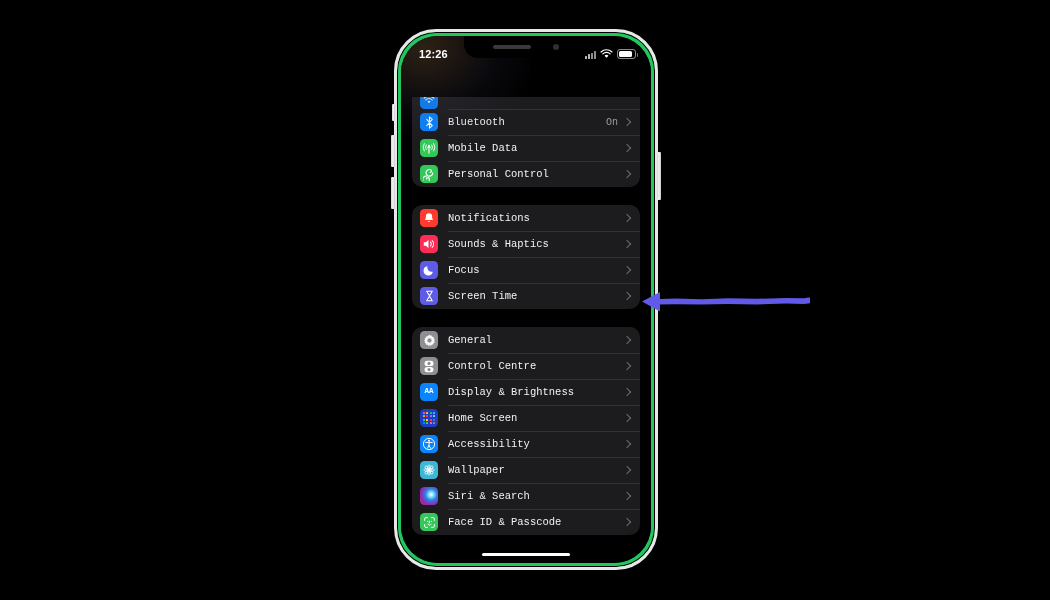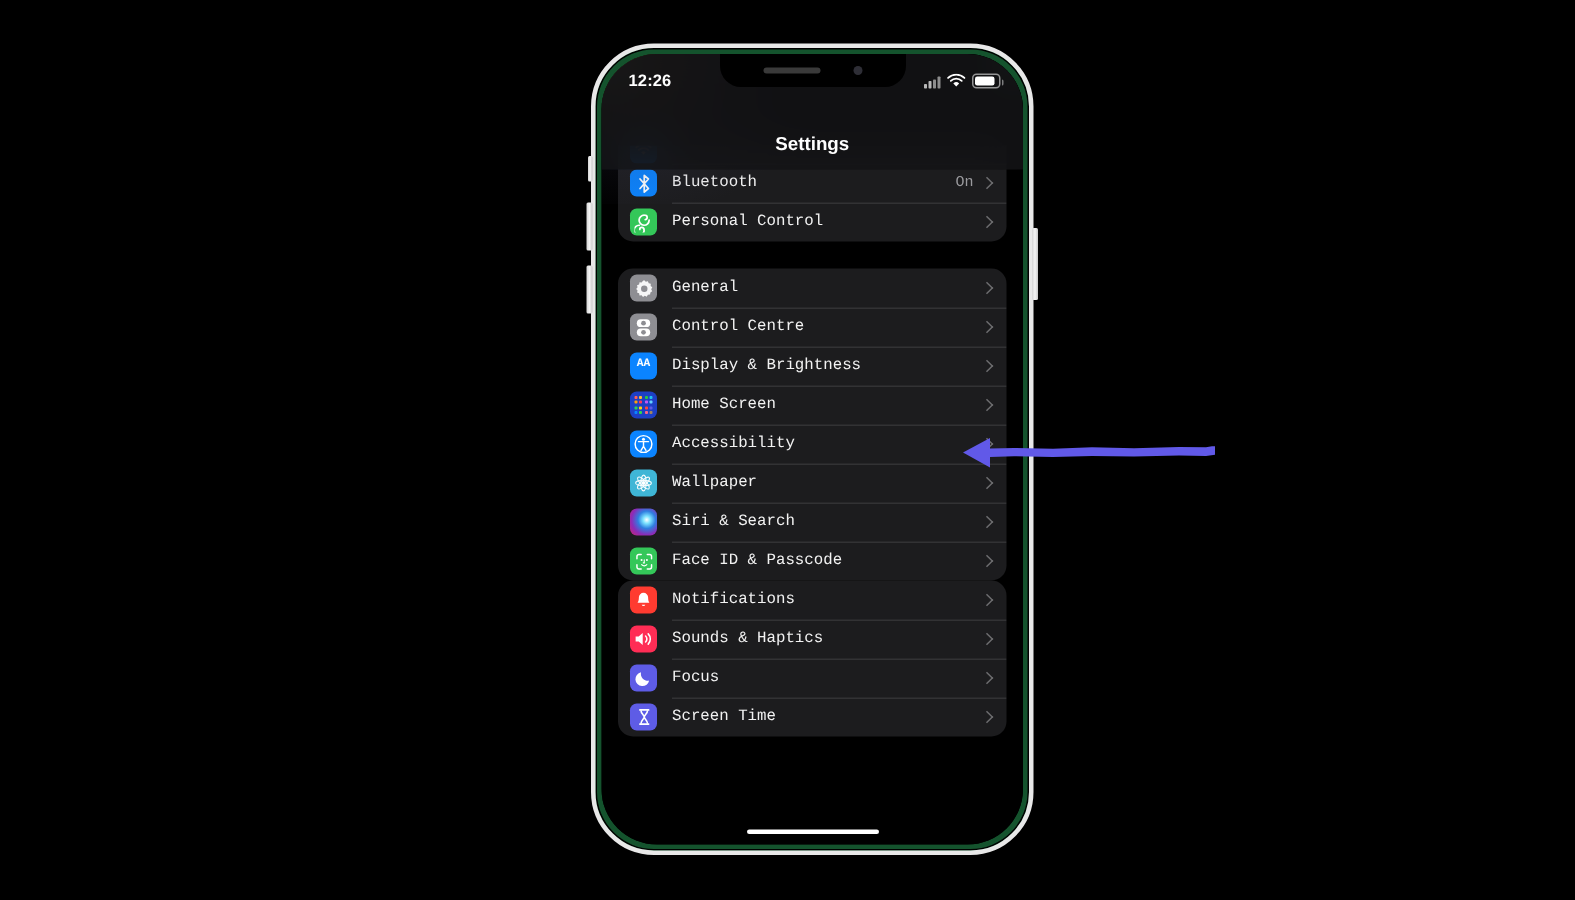--- a/index.html
+++ b/index.html
@@ -17,24 +17,24 @@
     width: 1050px;
     height: 600px;
     background: #000000;
   }
 
   
   .phone-frame {
     position: absolute;
     left: 394px;
     top: 29px;
-    width: 295px;
+    width: 264px;
     height: 541px;
     border-radius: 42px;
-    background: #14532d;
+    background: #22c55e;
     border: 3px solid #e8e8e8;
     box-shadow: 0 0 0 1px #000 inset;
   }
   .phone-inner-bezel {
     position: absolute;
     left: 4px;
     top: 4px;
     right: 4px;
     bottom: 4px;
     border-radius: 37px;
@@ -312,23 +312,20 @@
               <path d="M8 10.6 L5.6 8.0 A3.5 3.5 0 0 1 10.4 8.0 Z" fill="#ffffff"></path>
               <path d="M3.5 5.9 A6.4 6.4 0 0 1 12.5 5.9" stroke="#ffffff" stroke-width="1.5" fill="none" stroke-linecap="round"></path>
               <path d="M1.3 3.5 A9.6 9.6 0 0 1 14.7 3.5" stroke="#ffffff" stroke-width="1.5" fill="none" stroke-linecap="round"></path>
             </svg>
             <div class="batt">
               <div class="batt-fill"></div>
             </div>
           </div>
         </div>
 
-        <div class="nav-header">
-          <div class="nav-title">Settings</div>
-        </div>
 
         <div class="list-scroll">
             <div class="group clipped-top">
               <div class="row" style="height: 12px; overflow: hidden; align-items: flex-end;">
                 <div class="row-icon ic-wifi">
                   <svg width="12" height="10" viewBox="0 0 16 12">
                     <path d="M8 10.2 L6.0 8.0 A3 3 0 0 1 10.0 8.0 Z" fill="#fff"></path>
                     <path d="M3.8 5.9A6.2 6.2 0 0 1 12.2 5.9" stroke="#fff" stroke-width="1.5" fill="none" stroke-linecap="round"></path>
                     <path d="M1.6 3.6A9.3 9.3 0 0 1 14.4 3.6" stroke="#fff" stroke-width="1.5" fill="none" stroke-linecap="round"></path>
                   </svg>
@@ -339,27 +336,80 @@
                 <div class="row-icon ic-bluetooth">
                   <svg width="11" height="13" viewBox="0 0 10 14">
                     <path d="M2 3.6 L8 10.4 L5 13 V1 L8 3.6 L2 10.4" stroke="#fff" stroke-width="1.25" fill="none" stroke-linejoin="round" stroke-linecap="round"></path>
                   </svg>
                 </div>
                 <div class="row-label">Bluetooth</div>
                 <div class="row-value">On</div>
                 <div class="chev"></div>
               </div>
               <div class="row">
+                <div class="row-icon ic-cellular">
+                  <svg width="14" height="13" viewBox="0 0 16 14">
+                    <path d="M8 3.5 L8 12" stroke="#fff" stroke-width="1.3" stroke-linecap="round"></path>
+                    <path d="M6.6 6.2 L8 3.3 L9.4 6.2" stroke="#fff" stroke-width="1.2" fill="none" stroke-linejoin="round" stroke-linecap="round"></path>
+                    <path d="M4.8 3.0a4.6 4.6 0 0 0 0 5.2M11.2 3.0a4.6 4.6 0 0 1 0 5.2" stroke="#fff" stroke-width="1.1" fill="none" stroke-linecap="round"></path>
+                    <path d="M2.6 1.4a7.4 7.4 0 0 0 0 8.4M13.4 1.4a7.4 7.4 0 0 1 0 8.4" stroke="#fff" stroke-width="1.1" fill="none" stroke-linecap="round"></path>
+                  </svg>
+                </div>
+                <div class="row-label">Mobile Data</div>
+                <div class="chev"></div>
+              </div>
+              <div class="row">
                 <div class="row-icon ic-hotspot">
                   <svg width="13" height="13" viewBox="0 0 14 14">
                     <path d="M10.5 5.2a3.6 3.6 0 1 1-3.4-3.6c1.2 0 2 .8 2 1.7 0 .8-.6 1.4-1.4 1.4" stroke="#fff" stroke-width="1.25" fill="none" stroke-linecap="round"></path>
                     <path d="M3.5 8.8a3.6 3.6 0 1 0 3.4 3.6c0-1.2-.8-2-1.7-2-.8 0-1.4.6-1.4 1.4" stroke="#fff" stroke-width="1.25" fill="none" stroke-linecap="round"></path>
                   </svg>
                 </div>
                 <div class="row-label">Personal Control</div>
+                <div class="chev"></div>
+              </div>
+            </div>
+            <div class="group">
+              <div class="row">
+                <div class="row-icon ic-notif">
+                  <svg width="12" height="12" viewBox="0 0 14 14">
+                    <path d="M7 1.4a3.6 3.6 0 0 1 3.6 3.6c0 3 .9 3.8 1.2 4.2H2.2c.3-.4 1.2-1.2 1.2-4.2A3.6 3.6 0 0 1 7 1.4Z" fill="#fff"></path>
+                    <path d="M5.6 10.6a1.45 1.45 0 0 0 2.8 0Z" fill="#fff"></path>
+                  </svg>
+                </div>
+                <div class="row-label">Notifications</div>
+                <div class="chev"></div>
+              </div>
+              <div class="row">
+                <div class="row-icon ic-sounds">
+                  <svg width="14" height="12" viewBox="0 0 16 13">
+                    <path d="M2 4.6h2.3L7.4 2v9L4.3 8.4H2Z" fill="#fff"></path>
+                    <path d="M9.6 4.2a3.2 3.2 0 0 1 0 4.6M11.6 2.6a5.6 5.6 0 0 1 0 7.8" stroke="#fff" stroke-width="1.2" fill="none" stroke-linecap="round"></path>
+                  </svg>
+                </div>
+                <div class="row-label">Sounds &amp; Haptics</div>
+                <div class="chev"></div>
+              </div>
+              <div class="row">
+                <div class="row-icon ic-focus">
+                  <svg width="12" height="12" viewBox="0 0 14 14">
+                    <path d="M11.4 8.9A5.2 5.2 0 0 1 5.1 2.6 5.4 5.4 0 1 0 11.4 8.9Z" fill="#fff"></path>
+                  </svg>
+                </div>
+                <div class="row-label">Focus</div>
+                <div class="chev"></div>
+              </div>
+              <div class="row">
+                <div class="row-icon ic-screentime">
+                  <svg width="11" height="12" viewBox="0 0 12 14">
+                    <path d="M2.6 1.5h6.8M2.6 12.5h6.8" stroke="#fff" stroke-width="1.3" stroke-linecap="round"></path>
+                    <path d="M3.4 1.8c0 2.6 2.6 3.6 2.6 5.2 0 1.6-2.6 2.6-2.6 5.2M8.6 1.8c0 2.6-2.6 3.6-2.6 5.2 0 1.6 2.6 2.6 2.6 5.2" stroke="#fff" stroke-width="1.25" fill="none"></path>
+                  </svg>
+                </div>
+                <div class="row-label">Screen Time</div>
                 <div class="chev"></div>
               </div>
             </div>
             <div class="group last">
               <div class="row">
                 <div class="row-icon ic-general">
                   <svg width="13" height="13" viewBox="0 0 14 14">
                     <path d="M7 0.9l1.1 1.1 1.5-.4.6 1.5 1.5.3-.1 1.6 1.2 1-.8 1.4.7 1.4-1.3.9-.2 1.5-1.6.1-.8 1.4-1.4-.6-1.3.8-1-1.2-1.5.1-.3-1.5-1.5-.6.4-1.5-1-1.1 1-1.1-.4-1.5 1.5-.6.3-1.5 1.5.1 1-1.2Z" fill="#ffffff" opacity="0.92"></path>
                     <circle cx="7" cy="7" r="2.3" fill="#8e8e93"></circle>
                   </svg>
@@ -446,61 +496,20 @@
                     <circle cx="5.8" cy="6.6" r="0.85" fill="#fff"></circle>
                     <circle cx="10.2" cy="6.6" r="0.85" fill="#fff"></circle>
                     <path d="M8 6.3v2.6h-0.8" stroke="#fff" stroke-width="0.9" fill="none" stroke-linecap="round"></path>
                     <path d="M5.9 10.4a2.9 2.9 0 0 0 4.2 0" stroke="#fff" stroke-width="1" fill="none" stroke-linecap="round"></path>
                   </svg>
                 </div>
                 <div class="row-label">Face ID &amp; Passcode</div>
                 <div class="chev"></div>
               </div>
             </div>
-            <div class="group">
-              <div class="row">
-                <div class="row-icon ic-notif">
-                  <svg width="12" height="12" viewBox="0 0 14 14">
-                    <path d="M7 1.4a3.6 3.6 0 0 1 3.6 3.6c0 3 .9 3.8 1.2 4.2H2.2c.3-.4 1.2-1.2 1.2-4.2A3.6 3.6 0 0 1 7 1.4Z" fill="#fff"></path>
-                    <path d="M5.6 10.6a1.45 1.45 0 0 0 2.8 0Z" fill="#fff"></path>
-                  </svg>
-                </div>
-                <div class="row-label">Notifications</div>
-                <div class="chev"></div>
-              </div>
-              <div class="row">
-                <div class="row-icon ic-sounds">
-                  <svg width="14" height="12" viewBox="0 0 16 13">
-                    <path d="M2 4.6h2.3L7.4 2v9L4.3 8.4H2Z" fill="#fff"></path>
-                    <path d="M9.6 4.2a3.2 3.2 0 0 1 0 4.6M11.6 2.6a5.6 5.6 0 0 1 0 7.8" stroke="#fff" stroke-width="1.2" fill="none" stroke-linecap="round"></path>
-                  </svg>
-                </div>
-                <div class="row-label">Sounds &amp; Haptics</div>
-                <div class="chev"></div>
-              </div>
-              <div class="row">
-                <div class="row-icon ic-focus">
-                  <svg width="12" height="12" viewBox="0 0 14 14">
-                    <path d="M11.4 8.9A5.2 5.2 0 0 1 5.1 2.6 5.4 5.4 0 1 0 11.4 8.9Z" fill="#fff"></path>
-                  </svg>
-                </div>
-                <div class="row-label">Focus</div>
-                <div class="chev"></div>
-              </div>
-              <div class="row">
-                <div class="row-icon ic-screentime">
-                  <svg width="11" height="12" viewBox="0 0 12 14">
-                    <path d="M2.6 1.5h6.8M2.6 12.5h6.8" stroke="#fff" stroke-width="1.3" stroke-linecap="round"></path>
-                    <path d="M3.4 1.8c0 2.6 2.6 3.6 2.6 5.2 0 1.6-2.6 2.6-2.6 5.2M8.6 1.8c0 2.6-2.6 3.6-2.6 5.2 0 1.6 2.6 2.6 2.6 5.2" stroke="#fff" stroke-width="1.25" fill="none"></path>
-                  </svg>
-                </div>
-                <div class="row-label">Screen Time</div>
-                <div class="chev"></div>
-              </div>
-            </div>
           </div>
 
         <div class="home-indicator"></div>
 
       </div>
     </div>
   </div>
 
   <div class="annot-arrow">
     <svg width="178" height="28" viewBox="0 0 178 28">

